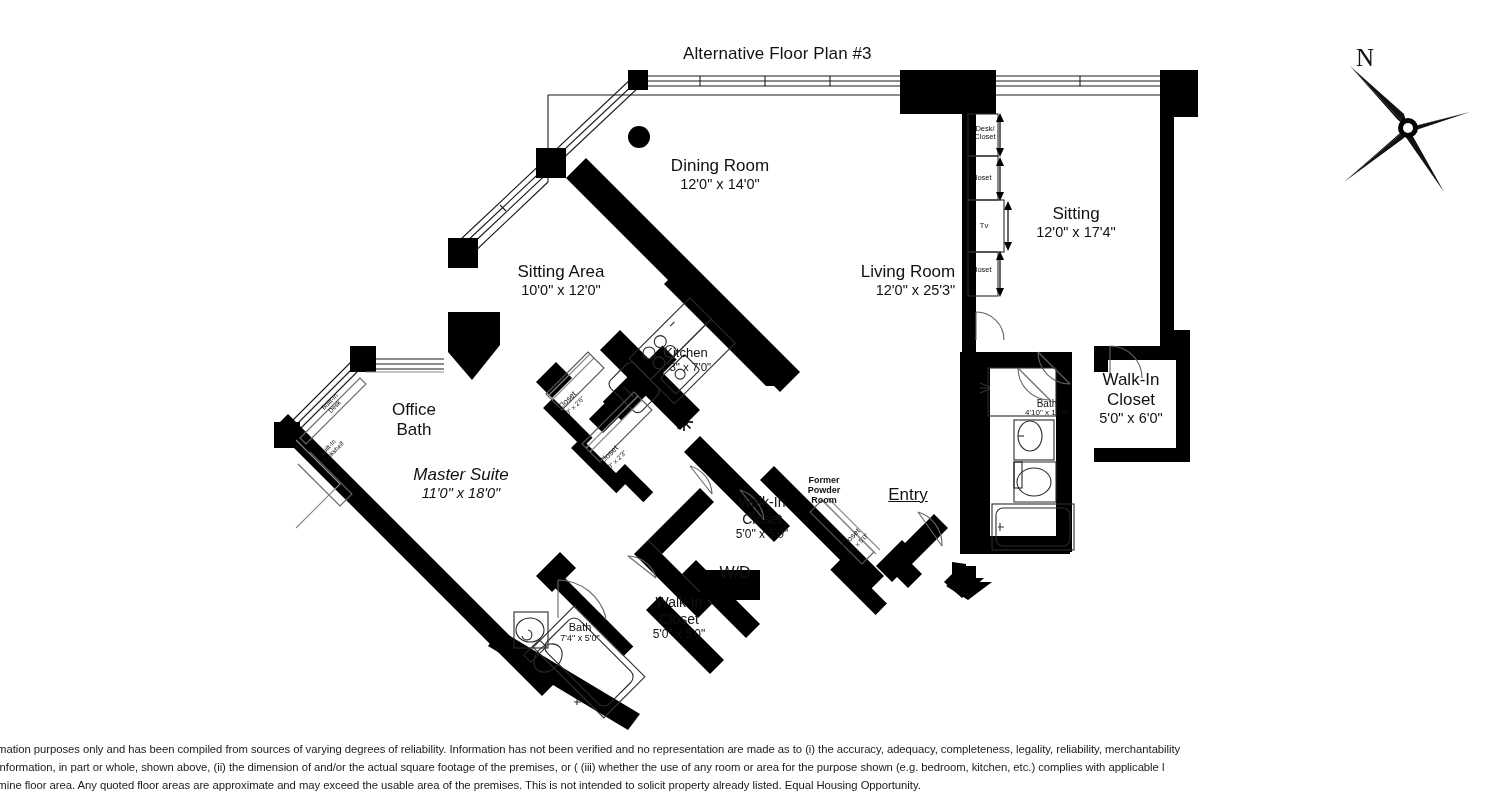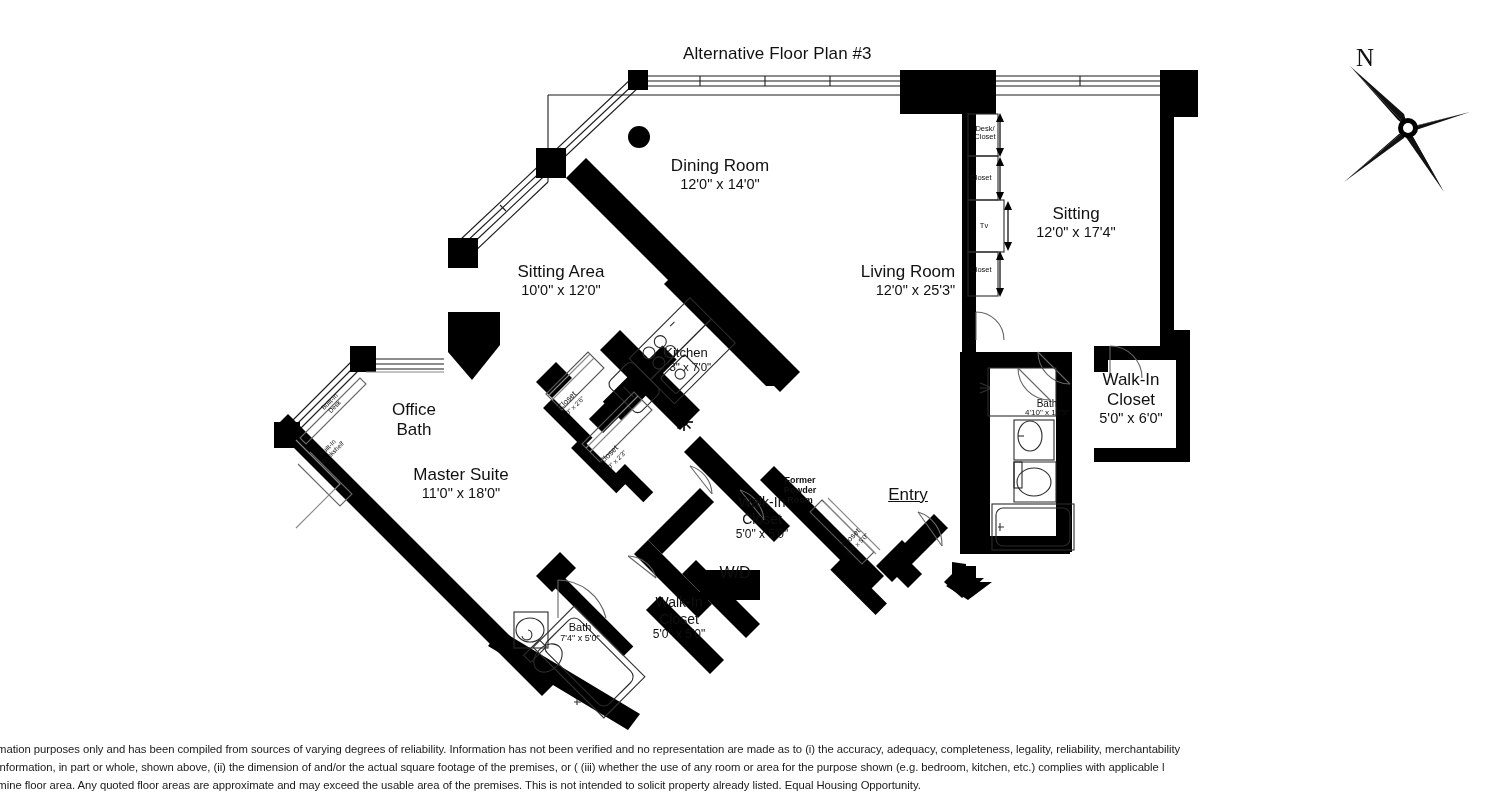--- a/index.html
+++ b/index.html
@@ -33,21 +33,21 @@
     position:absolute;text-align:center;white-space:nowrap;
     transform:translate(-50%,-50%) ;line-height:1.1;color:#111;font-size:6.5px;
   }
   .tiny span{display:block;}
 
   .rot45{transform:translate(-50%,-50%) rotate(-45deg);}
 
   .wd{position:absolute;font-size:16px;transform:translate(-50%,-50%);white-space:nowrap;}
   .entry{position:absolute;font-size:17px;transform:translate(-50%,-50%);white-space:nowrap;text-decoration:underline;}
   .fpr{position:absolute;font-size:9px;text-align:center;line-height:1.12;
-       transform:translate(-50%,-50%);white-space:nowrap;font-weight:700;}
+       transform:translate(-50%,-50%);white-space:nowrap;font-weight:700;margin-left:24px;}
   .fpr span{display:block;}
 
   .compass-n{position:absolute;font-family:"Liberation Serif",serif;font-size:25px;color:#111;}
 
   .disclaimer{
     position:absolute;left:0;top:741px;width:1500px;height:59px;
     overflow:hidden;
   }
   .disclaimer .line{
     position:absolute;white-space:nowrap;font-size:11.3px;color:#1a1a1a;
@@ -338,21 +338,21 @@
   <div class="room" style="left:561px;top:281px;">
     <div class="nm">Sitting Area</div>
     <div class="dm">10'0" x 12'0"</div>
   </div>
 
   <div class="room" style="left:1076px;top:223px;">
     <div class="nm">Sitting</div>
     <div class="dm">12'0" x 17'4"</div>
   </div>
 
-  <div class="room" style="left:461px;top:484px;">
+  <div class="room" style="left:461px;top:484px;font-style:italic;">
     <div class="nm">Master Suite</div>
     <div class="dm">11'0" x 18'0"</div>
   </div>
 
   <div class="room" style="left:381px;top:420px;margin-left:33px;">
     <div class="nm">Office</div>
     <div class="nm">Bath</div>
   </div>
 
   <div class="room" style="left:1131px;top:399px;">

